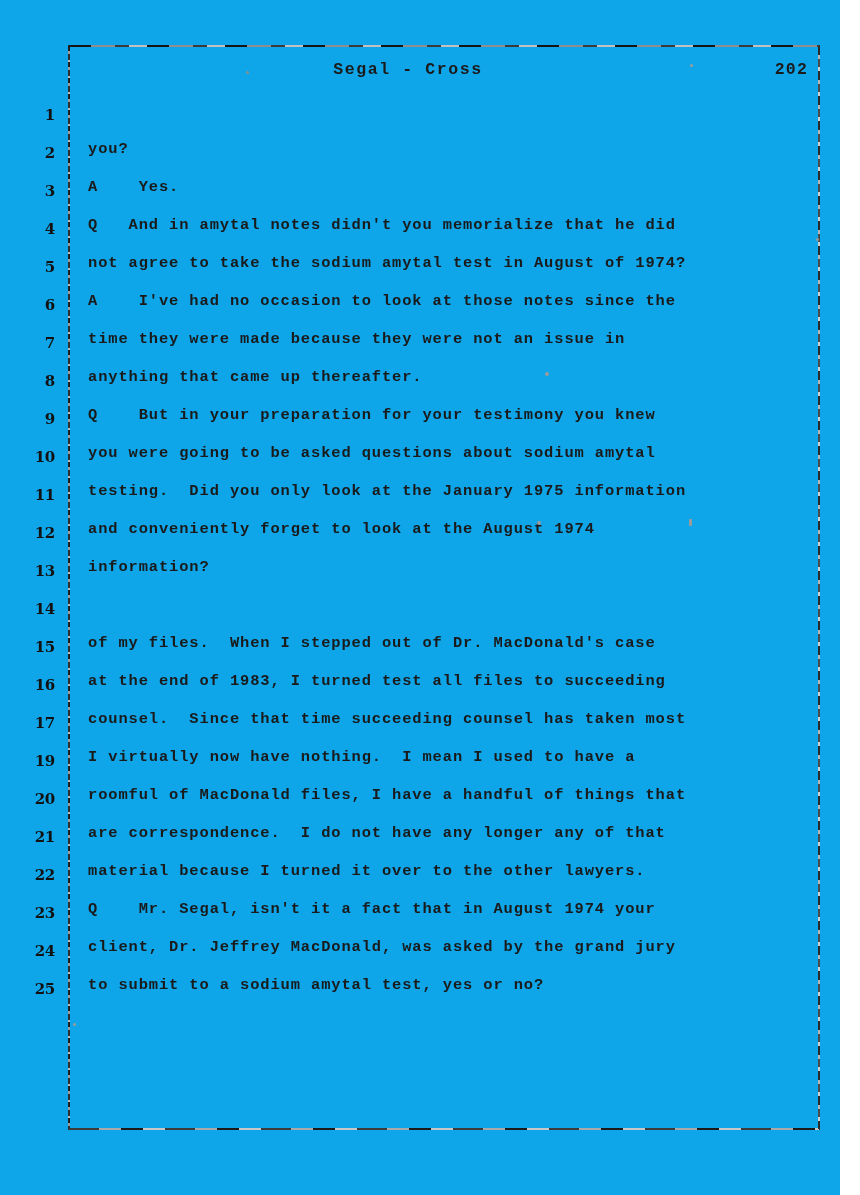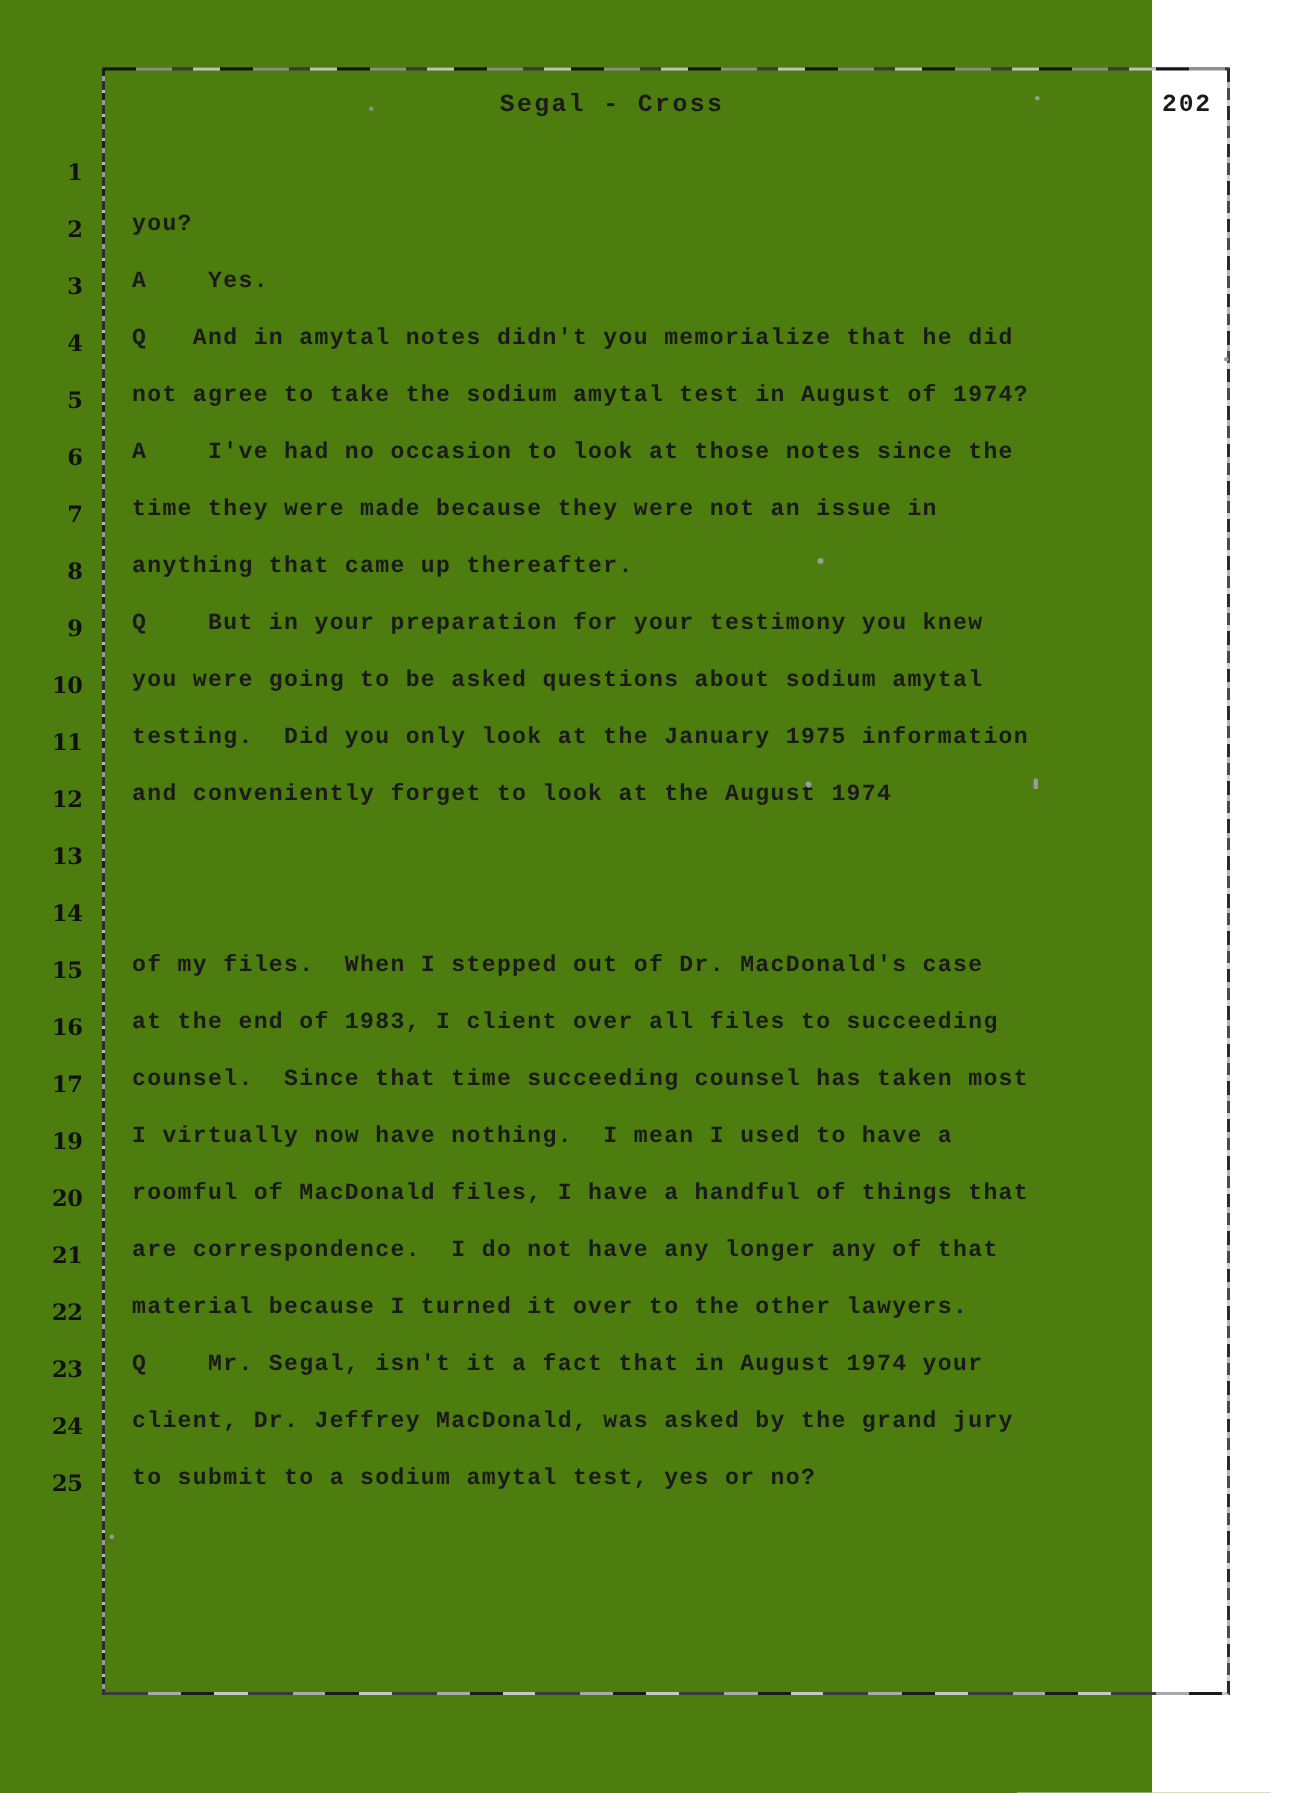--- a/index.html
+++ b/index.html
@@ -12,22 +12,22 @@
     height: 1195px;
     position: relative;
     font-family: "Liberation Mono", "DejaVu Sans Mono", monospace;
     overflow: hidden;
   }
 
   
   #page-sheet {
     position: absolute;
     left: 0; top: 0;
-    width: 768px; height: 1195px;
-    background: #4d7c0f;
+    width: 840px; height: 1195px;
+    background: #0ea5e9;
   }
 
   
   #doc-frame {
     position: absolute;
     left: 68px;
     top: 45px;
     width: 752px;
     height: 1085px;
     border: 1px solid #2b2b2b;
@@ -225,31 +225,32 @@
       <div class="transcript-row">
         <div class="line-number">11</div>
         <div class="line-text">testing.  Did you only look at the January 1975 information</div>
       </div>
       <div class="transcript-row">
         <div class="line-number">12</div>
         <div class="line-text">and conveniently forget to look at the August 1974</div>
       </div>
       <div class="transcript-row">
         <div class="line-number">13</div>
+        <div class="line-text">information?</div>
       </div>
       <div class="transcript-row">
         <div class="line-number">14</div>
       </div>
       <div class="transcript-row">
         <div class="line-number">15</div>
         <div class="line-text">of my files.  When I stepped out of Dr. MacDonald's case</div>
       </div>
       <div class="transcript-row">
         <div class="line-number">16</div>
-        <div class="line-text">at the end of 1983, I client over all files to succeeding</div>
+        <div class="line-text">at the end of 1983, I turned test all files to succeeding</div>
       </div>
       <div class="transcript-row">
         <div class="line-number">17</div>
         <div class="line-text">counsel.  Since that time succeeding counsel has taken most</div>
       </div>
       <div class="transcript-row">
         <div class="line-number">19</div>
         <div class="line-text">I virtually now have nothing.  I mean I used to have a</div>
       </div>
       <div class="transcript-row">

